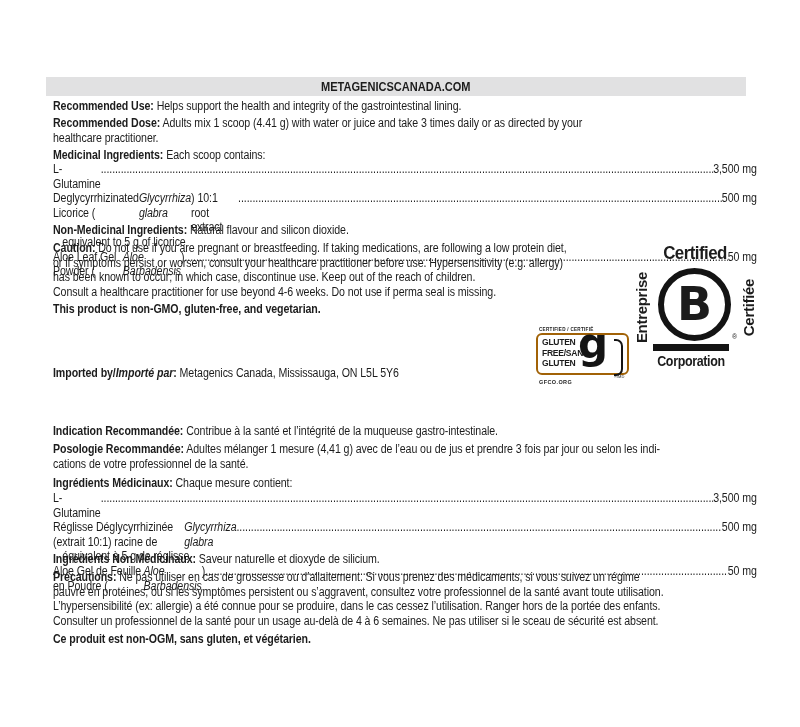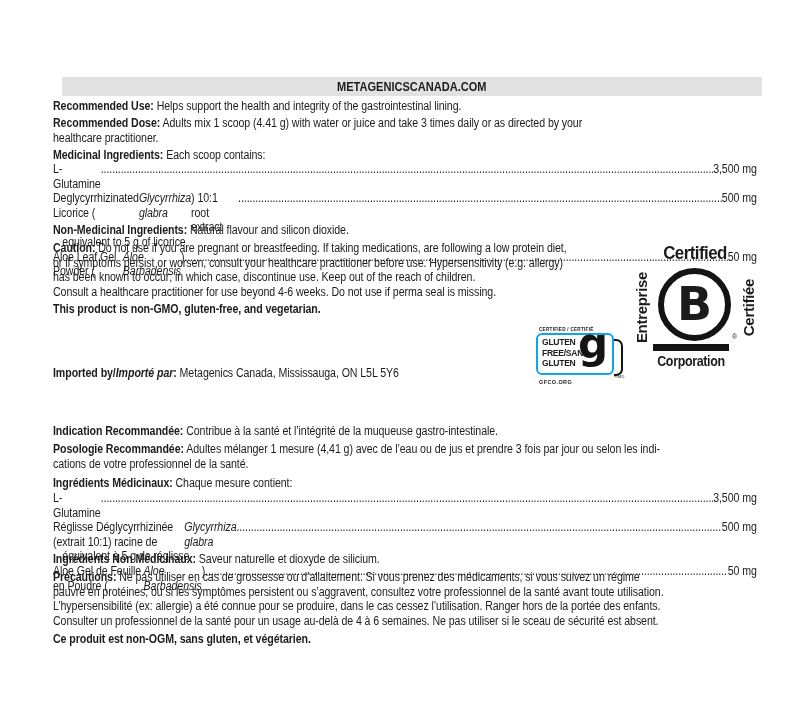--- a/index.html
+++ b/index.html
@@ -11,21 +11,21 @@
   .sec { position:absolute; left:53px; }
   
   .cond { width:828px; transform:scaleX(0.85); transform-origin:left top;
           font-size:12.5px; line-height:14.6px; letter-spacing:-0.1px; }
   .cond.narrow { width:672px; }
   .nw { white-space:nowrap; }
   .lb { font-weight:bold; }
   .it { font-style:italic; }
   .bolditalic { font-weight:bold; font-style:italic; }
 
-  .titlebar { position:absolute; left:62px; top:77px; width:700px; height:19px; }
+  .titlebar { position:absolute; left:46px; top:77px; width:700px; height:19px; }
   .titlebar .cond { width:823px; text-align:center; font-weight:bold;
                     font-size:13px; line-height:19px; letter-spacing:0; }
 
   .row { display:flex; align-items:baseline; }
   .dots { flex:1 1 auto; overflow:hidden; white-space:nowrap; min-width:8px; }
   .dots::after { content:"....................................................................................................................................................................................................................................................................................................."; }
   .val { white-space:nowrap; }
   .sub { padding-left:11px; }
 
   
@@ -46,21 +46,21 @@
   .bc-bar { position:absolute; left:24px; top:103px; width:76px; height:7px; background:#141414; }
   .bc-corp { position:absolute; left:13px; top:112px; width:98px; text-align:center;
              font-weight:bold; font-size:14.5px; letter-spacing:-0.4px;
              transform:scaleX(0.86); transform-origin:center; }
 
   
   .gfco { position:absolute; left:536px; top:326px; width:95px; height:62px; }
   .gf-top { font-size:5px; font-weight:bold; letter-spacing:0.3px; margin-left:3px;
             transform:scaleX(0.92); transform-origin:left; white-space:nowrap; }
   .gf-box { position:relative; margin-top:1px; width:68px; height:36px;
-            border:2px solid #0ea5e9; border-radius:6px; padding:2px 2px 0 4px; }
+            border:2px solid #a16207; border-radius:6px; padding:2px 17px 0 4px; }
   .gf-line { font-size:9.5px; line-height:10.7px; font-weight:bold; letter-spacing:-0.3px;
              transform:scaleX(0.9); transform-origin:left; white-space:nowrap; }
   .gf-g { position:absolute; left:40px; top:-12px; font-size:42px; line-height:42px;
           font-weight:bold; font-family:"DejaVu Sans",sans-serif; color:#141414; }
   .gf-bracket { position:absolute; left:76px; top:4px; width:7px; height:33px;
                 border:2.5px solid #141414; border-left:none;
                 border-radius:0 7px 7px 0; }
   .gf-rm { position:absolute; left:76px; top:39px; font-size:4px; white-space:nowrap; }
   .gf-bottom { font-size:5.5px; font-weight:bold; letter-spacing:0.4px;
                margin:4px 0 0 3px; }

